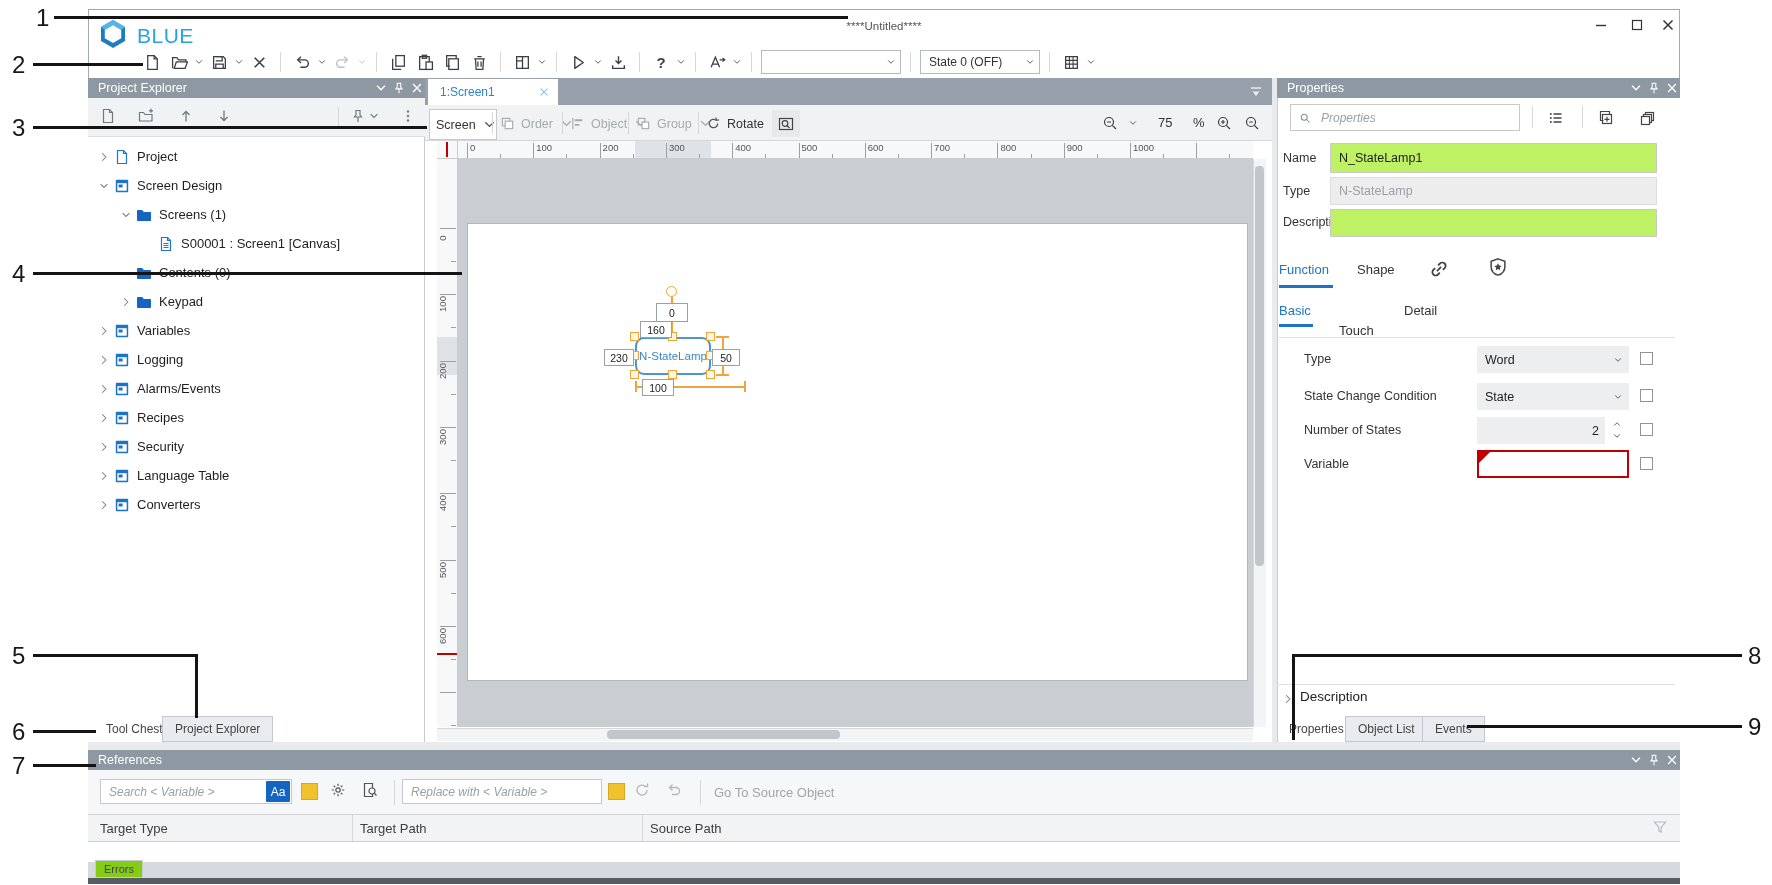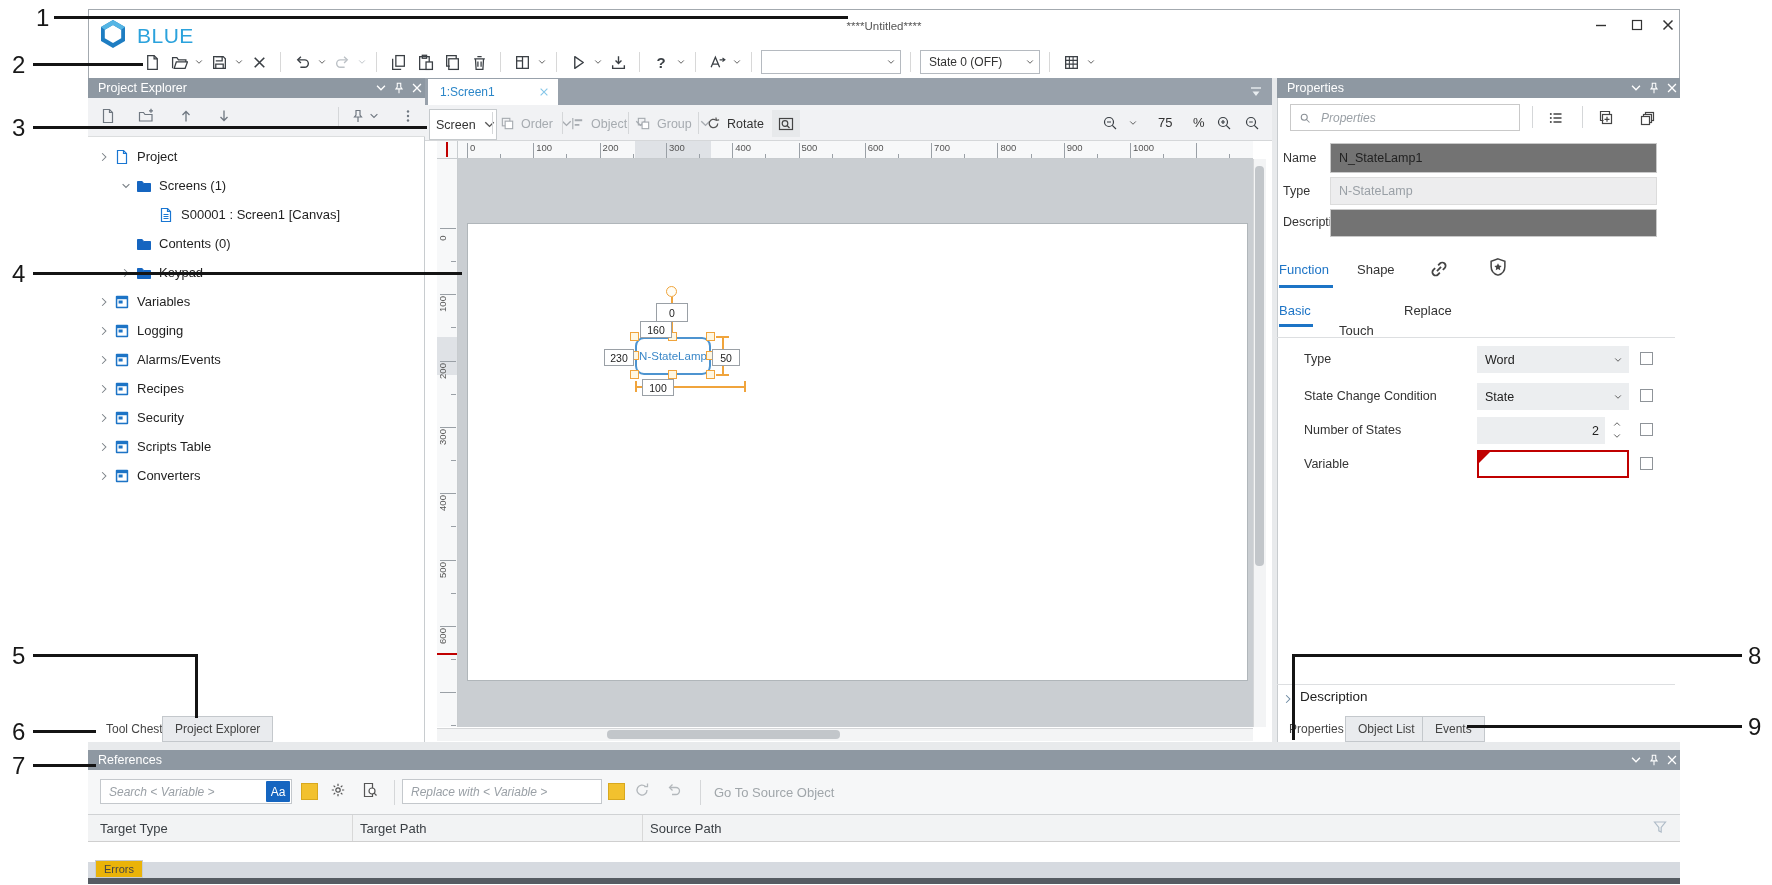--- a/index.html
+++ b/index.html
@@ -46,21 +46,21 @@
   .htick{position:absolute;top:0;width:1px;background:#9aa0a6;}
   .vtick{position:absolute;left:auto;right:0;height:1px;background:#9aa0a6;}
   .hlab{position:absolute;top:1px;font-size:9.5px;color:#555;}
   .vlab{position:absolute;left:-7px;width:26px;height:12px;line-height:12px;font-size:9.5px;color:#555;text-align:center;transform:rotate(-90deg);}
   
   .dimbox{position:absolute;background:#fff;border:1px solid #9aa0a6;font-size:10.5px;color:#222;display:flex;align-items:center;justify-content:center;z-index:6;}
   .handle{position:absolute;width:9px;height:9px;background:#fff7e2;border:1.5px solid #f0a43c;box-sizing:border-box;z-index:5;}
   .mline{position:absolute;background:#f0a43c;z-index:2;}
   
   .flabel{position:absolute;font-size:12.5px;color:#333;}
-  .pinput{position:absolute;border:1px solid #c9c9c9;background:#737373;font-size:12.5px;color:#222;padding:0 8px;box-sizing:border-box;font-family:inherit;}
+  .pinput{position:absolute;border:1px solid #c9c9c9;background:#bef264;font-size:12.5px;color:#222;padding:0 8px;box-sizing:border-box;font-family:inherit;}
   .pinput:disabled{background:#ededee;border-color:#dcdcdc;color:#9aa0a6;}
   input::placeholder{font-style:italic;color:#9aa0a6;}
   .ptab{position:absolute;font-size:13px;color:#333;}
   .ptab.active{color:#1d74c6;}
   .ptab-underline{position:absolute;height:3px;background:#1d74c6;}
   .dropfield{position:absolute;background:#eceef0;height:27px;display:flex;align-items:center;justify-content:space-between;padding:0 6px 0 8px;font-size:12.5px;color:#222;box-sizing:border-box;}
   .checkbox{position:absolute;width:13px;height:13px;border:1px solid #8f9499;background:#fff;box-sizing:border-box;}
   
   .rinput{position:absolute;height:25px;border:1px solid #c4c8cc;background:#fff;font-size:12px;color:#333;padding:0 8px;box-sizing:border-box;font-family:inherit;}
   .ybtn{position:absolute;width:17px;height:17px;background:#f2c12e;border:1px solid #d8a81e;box-sizing:border-box;}
@@ -377,20 +377,35 @@
           </svg>
         </span>
         <span class="i ticon">
           <svg viewBox="0 0 16 16" fill="none" stroke="#1976d2" stroke-width="1.2">
             <path d="M3.5 1.5h6l3 3v10h-9z" fill="#fff"></path>
             <path d="M9.5 1.5v3h3"></path>
           </svg>
         </span>
         <span class="tlabel">Project</span>
       </div>
+      <div class="trow" style="padding-left: 10px;">
+        <span class="i sm tchev">
+          <svg viewBox="0 0 16 16" fill="none" stroke="currentColor" stroke-width="1.5">
+            <path d="M3.5 5.5L8 10l4.5-4.5"></path>
+          </svg>
+        </span>
+        <span class="i ticon">
+          <svg viewBox="0 0 16 16">
+            <rect x="1.8" y="1.8" width="12.4" height="12.4" rx="1" fill="#1d74c6"></rect>
+            <rect x="3.3" y="5.2" width="9.4" height="7.5" fill="#fff"></rect>
+            <rect x="4.6" y="6.5" width="4" height="3" fill="#1d74c6"></rect>
+          </svg>
+        </span>
+        <span class="tlabel">Screen Design</span>
+      </div>
       <div class="trow" style="padding-left: 32px;">
         <span class="i sm tchev">
           <svg viewBox="0 0 16 16" fill="none" stroke="currentColor" stroke-width="1.5">
             <path d="M3.5 5.5L8 10l4.5-4.5"></path>
           </svg>
         </span>
         <span class="i ticon">
           <svg viewBox="0 0 16 16">
             <path d="M1.5 3.5h4.7l1.5 2h6.8v8H1.5z" fill="#1565c0" stroke="#1565c0"></path>
           </svg>
@@ -511,21 +526,21 @@
             <path d="M5.5 3L10.5 8l-5 5"></path>
           </svg>
         </span>
         <span class="i ticon">
           <svg viewBox="0 0 16 16">
             <rect x="1.8" y="1.8" width="12.4" height="12.4" rx="1" fill="#1d74c6"></rect>
             <rect x="3.3" y="5.2" width="9.4" height="7.5" fill="#fff"></rect>
             <rect x="4.6" y="6.5" width="4" height="3" fill="#1d74c6"></rect>
           </svg>
         </span>
-        <span class="tlabel">Scripts Table</span>
+        <span class="tlabel">Language Table</span>
       </div>
       <div class="trow" style="padding-left: 10px;">
         <span class="i sm tchev">
           <svg viewBox="0 0 16 16" fill="none" stroke="currentColor" stroke-width="1.4">
             <path d="M5.5 3L10.5 8l-5 5"></path>
           </svg>
         </span>
         <span class="i ticon">
           <svg viewBox="0 0 16 16">
             <rect x="1.8" y="1.8" width="12.4" height="12.4" rx="1" fill="#1d74c6"></rect>
@@ -844,21 +859,21 @@
   <span class="i" style="position:absolute;left:1488px;top:257px;width:20px;height:20px;color:#444;">
       <svg viewBox="0 0 16 16" fill="none" stroke="currentColor" stroke-width="1.2">
         <path d="M8 1.5l5.5 2v4c0 3.5-2.2 6-5.5 7-3.3-1-5.5-3.5-5.5-7v-4z"></path>
         <path d="M8 5l.9 1.8 2 .3-1.45 1.4.35 2L8 9.55l-1.8.95.35-2L5.1 7.1l2-.3z" fill="currentColor" stroke="none"></path>
       </svg>
     </span>
 
   <span class="ptab active" style="left:1279px;top:303px;">Basic</span>
   <div class="ptab-underline" style="left:1279px;top:324px;width:34px;"></div>
   <span class="ptab" style="left:1339px;top:303px;margin-top:20px;">Touch</span>
-  <span class="ptab" style="left:1404px;top:303px;">Replace</span>
+  <span class="ptab" style="left:1404px;top:303px;">Detail</span>
   <div class="abs" style="left:1277px;top:337px;width:398px;height:1px;background:#dddfe1;"></div>
 
   <span class="flabel" style="left:1304px;top:352px;">Type</span>
   <div class="dropfield" style="left:1477px;top:346px;width:152px;">
     <span>Word</span>
       <span class="i xs" style="color:#555;">
         <svg viewBox="0 0 16 16" fill="none" stroke="currentColor" stroke-width="1.5">
           <path d="M3.5 5.5L8 10l4.5-4.5"></path>
         </svg>
       </span>
@@ -979,21 +994,21 @@
   <span class="abs" style="left:352px;top:815px;width:1px;height:26px;background:#d8d8d8;"></span>
   <span class="abs" style="left:642px;top:815px;width:1px;height:26px;background:#d8d8d8;"></span>
   <span class="i" style="position:absolute;left:1652px;top:819px;color:#b0bcc8;">
       <svg viewBox="0 0 16 16" fill="none" stroke="currentColor" stroke-width="1.2">
         <path d="M2.5 3h11L9.2 8.5V13l-2.4-1.2V8.5z"></path>
       </svg>
     </span>
   <div class="abs" style="left:88px;top:842px;width:1592px;height:20px;background:#fff;"></div>
 
   <div class="abs" style="left:88px;top:862px;width:1592px;height:16px;background:#d6dae0;"></div>
-  <div class="abs" style="left:95px;top:860px;width:48px;height:18px;background:#eab308;border:1px solid #c8ccd0;box-sizing:border-box;display:flex;align-items:center;justify-content:center;font-size:11px;color:#444;">
+  <div class="abs" style="left:95px;top:860px;width:48px;height:18px;background:#84cc16;border:1px solid #c8ccd0;box-sizing:border-box;display:flex;align-items:center;justify-content:center;font-size:11px;color:#444;">
       <span>Errors</span>
     </div>
   <div class="abs" style="left:88px;top:878px;width:1592px;height:6px;background:#565c63;"></div>
 
   <span class="ann-num" style="left:36px;top:5px;">1</span>
   <div class="ann-line" style="left:54px;top:16px;width:794px;height:3px;"></div>
   <span class="ann-num" style="left:12px;top:52px;">2</span>
   <div class="ann-line" style="left:33px;top:63px;width:110px;height:3px;"></div>
   <span class="ann-num" style="left:12px;top:115px;">3</span>
   <div class="ann-line" style="left:33px;top:126px;width:394px;height:3px;"></div>

